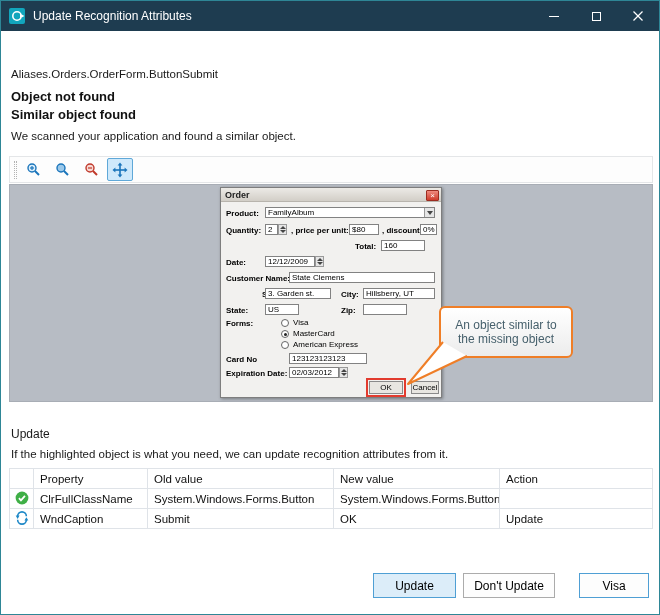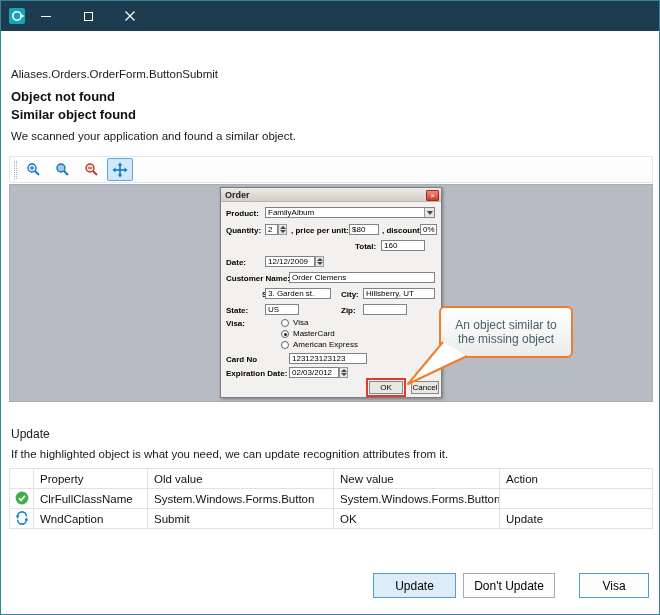--- a/index.html
+++ b/index.html
@@ -111,20 +111,21 @@
 
   <div class="titlebar">
     <span class="app-icon">
       <svg width="16" height="16" viewBox="0 0 16 16">
         <rect width="16" height="16" rx="2" fill="#12a5bc"></rect>
         <circle cx="8" cy="8" r="4.2" fill="none" stroke="#fff" stroke-width="1.6"></circle>
         <rect x="9" y="6.6" width="6" height="3" fill="#12a5bc"></rect>
         <polygon points="11,5.6 15.4,8 11,10.4" fill="#fff"></polygon>
       </svg>
     </span>
+    <span class="title">Update Recognition Attributes</span>
     <div class="win-controls">
       <div class="win-btn">
           <span class="glyph-min"></span>
         </div>
       <div class="win-btn">
           <span class="glyph-max"></span>
         </div>
       <div class="win-btn">
         <svg width="10" height="10" viewBox="0 0 10 10">
           <line x1="0.5" y1="0.5" x2="9.5" y2="9.5" stroke="#fff" stroke-width="1.2"></line>
@@ -194,33 +195,33 @@
       <div class="tin" style="left:199px; top:36px; width:17px;">0%</div>
 
       <span class="flb" style="left:134px; top:54px;">Total:</span>
       <div class="tin" style="left:160px; top:52px; width:44px;">160</div>
 
       <span class="flb" style="left:5px; top:70px;">Date:</span>
       <div class="tin" style="left:44px; top:68px; width:50px;">12/12/2009</div>
       <span class="spin" style="left:94px; top:68px;"></span>
 
       <span class="flb" style="left:5px; top:86px;">Customer Name:</span>
-      <div class="tin" style="left:68px; top:84px; width:146px;">Order Clemens</div>
+      <div class="tin" style="left:68px; top:84px; width:146px;">State Clemens</div>
 
       <span class="flb" style="left:5px; top:102px;margin-left:36px;">Street:</span>
       <div class="tin" style="left:44px; top:100px; width:66px;">3. Garden st.</div>
       <span class="flb" style="left:120px; top:102px;">City:</span>
       <div class="tin" style="left:142px; top:100px; width:72px;">Hillsberry, UT</div>
 
       <span class="flb" style="left:5px; top:118px;">State:</span>
       <div class="tin" style="left:44px; top:116px; width:34px;">US</div>
       <span class="flb" style="left:120px; top:118px;">Zip:</span>
       <div class="tin" style="left:142px; top:116px; width:44px;"></div>
 
-      <span class="flb" style="left:5px; top:131px;">Visa:</span>
+      <span class="flb" style="left:5px; top:131px;">Forms:</span>
       <span class="radio" style="left:60px; top:131px;"></span>
       <span class="frv" style="left:72px; top:130px;">Visa</span>
       <span class="radio selected" style="left:60px; top:142px;"></span>
       <span class="frv" style="left:72px; top:141px;">MasterCard</span>
       <span class="radio" style="left:60px; top:153px;"></span>
       <span class="frv" style="left:72px; top:152px;">American Express</span>
 
       <span class="flb" style="left:5px; top:167px;">Card No</span>
       <div class="tin" style="left:68px; top:165px; width:78px;">123123123123</div>
 

